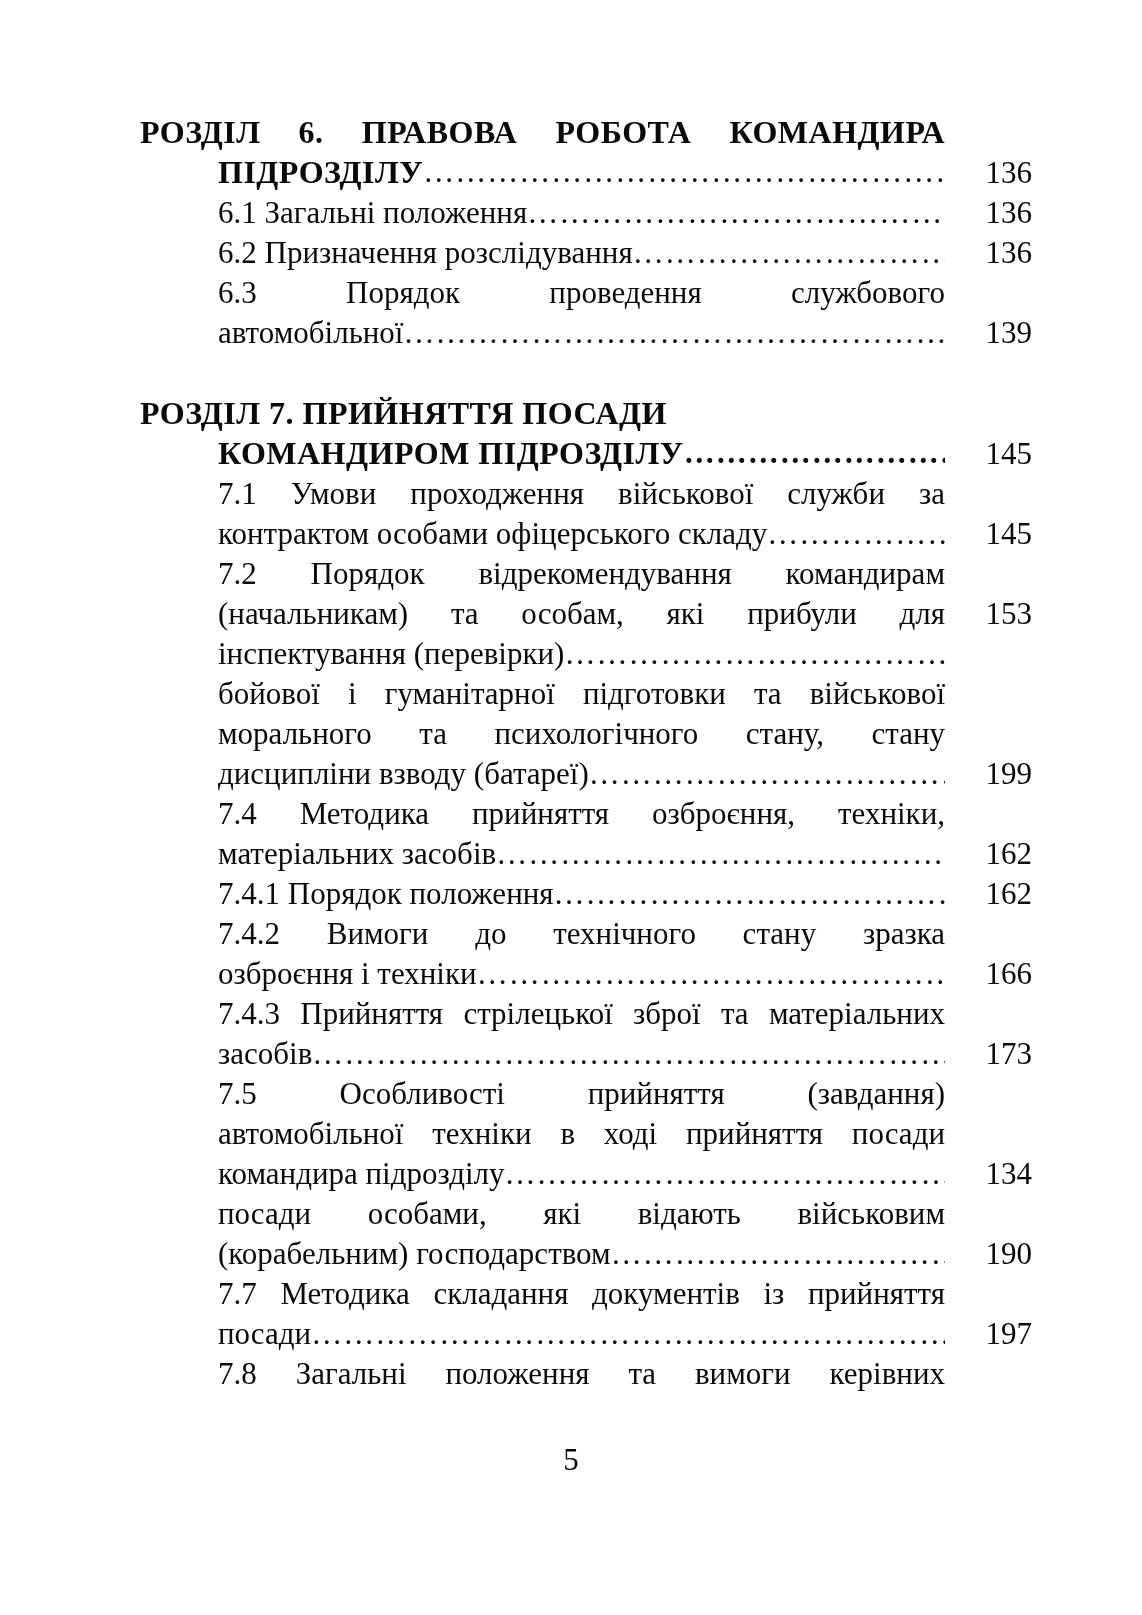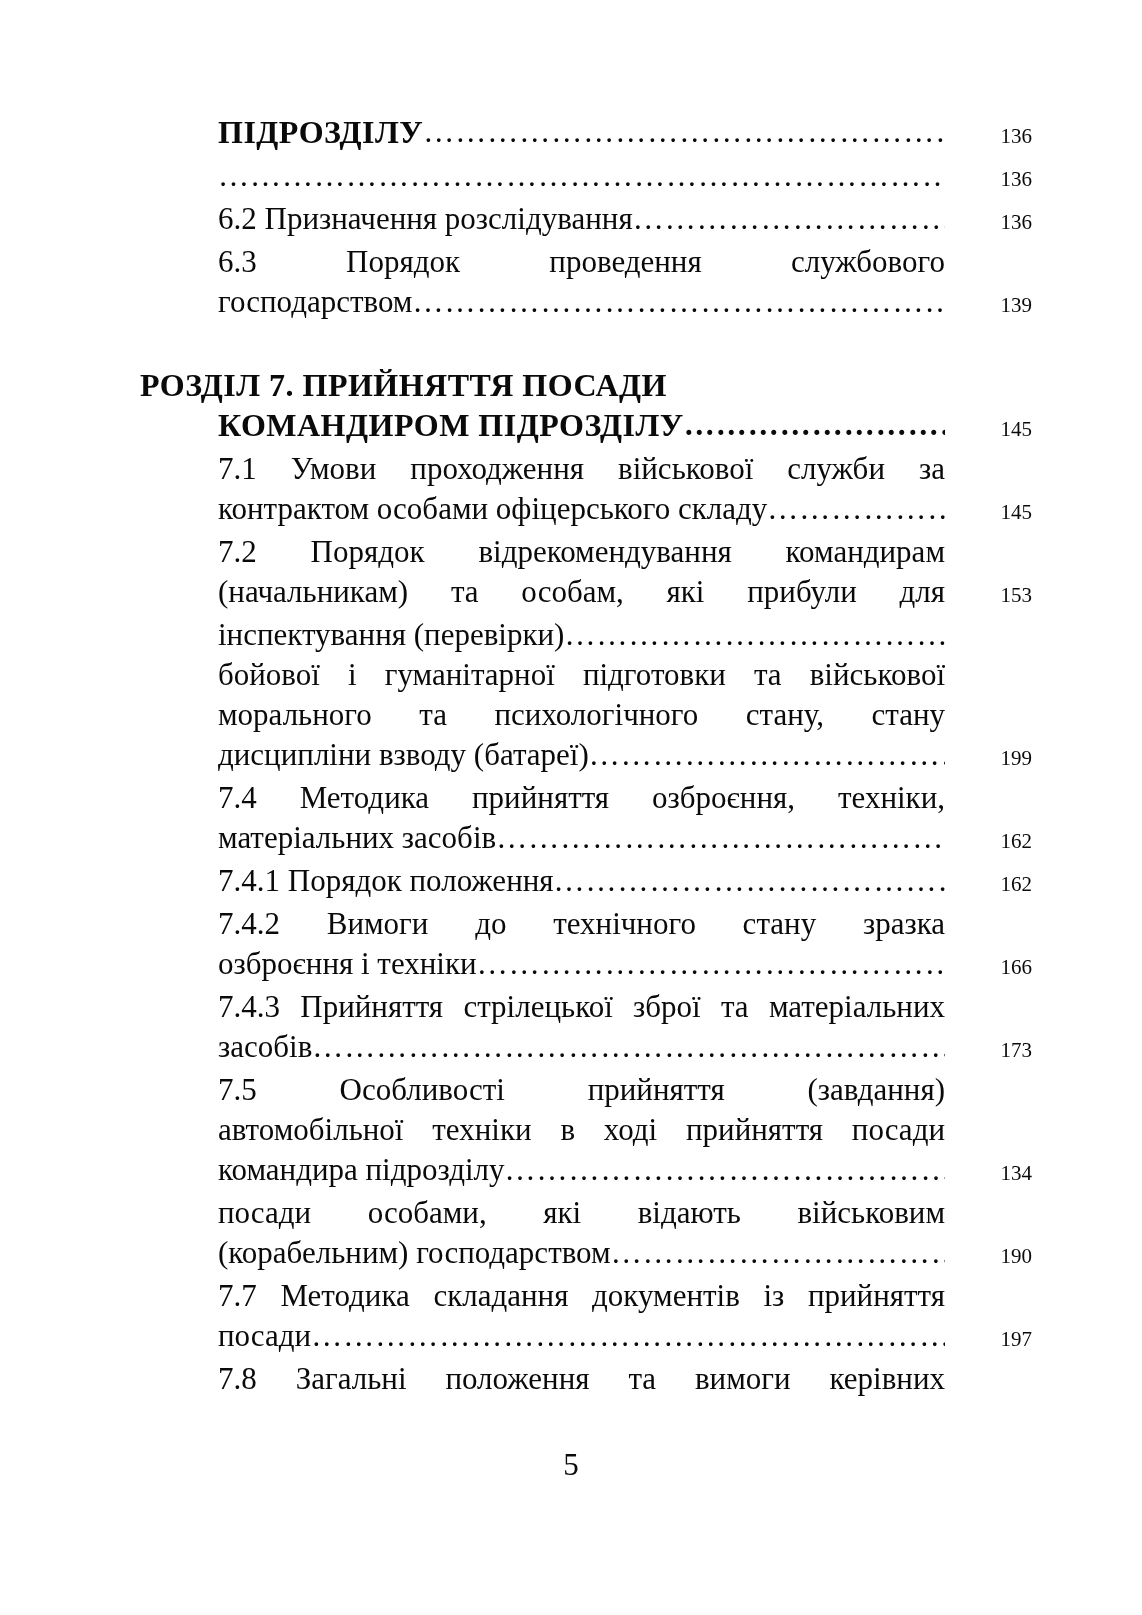--- a/index.html
+++ b/index.html
@@ -67,63 +67,68 @@
     letter-spacing: 1px;
   }
   .text-cell.leader .dots.bold-dots {
     font-weight: bold;
   }
   .num-cell {
     flex: 0 0 87px;
     width: 87px;
     text-align: right;
     font-weight: normal;
-    font-size: 21px;
+    font-size: 31px;
     letter-spacing: 0;
   }
   .footer {
     width: 1142px;
     margin-top: 46px;
     text-align: center;
     font-size: 31px;
     line-height: 40px;
   }
 </style>
 </head>
 <body>
 
 <div class="content">
     <div class="toc-section">
+      <div class="toc-row chapter">
+        <div class="text-cell justify"><span class="txt">РОЗДІЛ 6. ПРАВОВА РОБОТА КОМАНДИРА</span></div>
+        <div class="num-cell"></div>
+      </div>
       <div class="toc-row indent chapter">
         <div class="text-cell leader">
           <span class="txt">ПІДРОЗДІЛУ</span>
           <span class="dots">……………………………………………………………………………………………………………………………………</span>
         </div>
         <div class="num-cell">136</div>
       </div>
       <div class="toc-row indent">
         <div class="text-cell leader">
+          <span class="txt">6.1 Загальні положення</span>
           <span class="dots">……………………………………………………………………………………………………………………………………</span>
         </div>
         <div class="num-cell">136</div>
       </div>
       <div class="toc-row indent">
         <div class="text-cell leader">
           <span class="txt">6.2 Призначення розслідування</span>
           <span class="dots">……………………………………………………………………………………………………………………………………</span>
         </div>
         <div class="num-cell">136</div>
       </div>
       <div class="toc-row indent">
         <div class="text-cell justify"><span class="txt">6.3 Порядок проведення службового</span></div>
         <div class="num-cell"></div>
       </div>
       <div class="toc-row indent">
         <div class="text-cell leader">
-          <span class="txt">господарством</span>
+          <span class="txt">автомобільної</span>
           <span class="dots">……………………………………………………………………………………………………………………………………</span>
         </div>
         <div class="num-cell">139</div>
       </div>
     </div>
     <div class="toc-section">
       <div class="toc-row chapter">
         <div class="text-cell left"><span class="txt">РОЗДІЛ 7. ПРИЙНЯТТЯ ПОСАДИ</span></div>
         <div class="num-cell"></div>
       </div>

